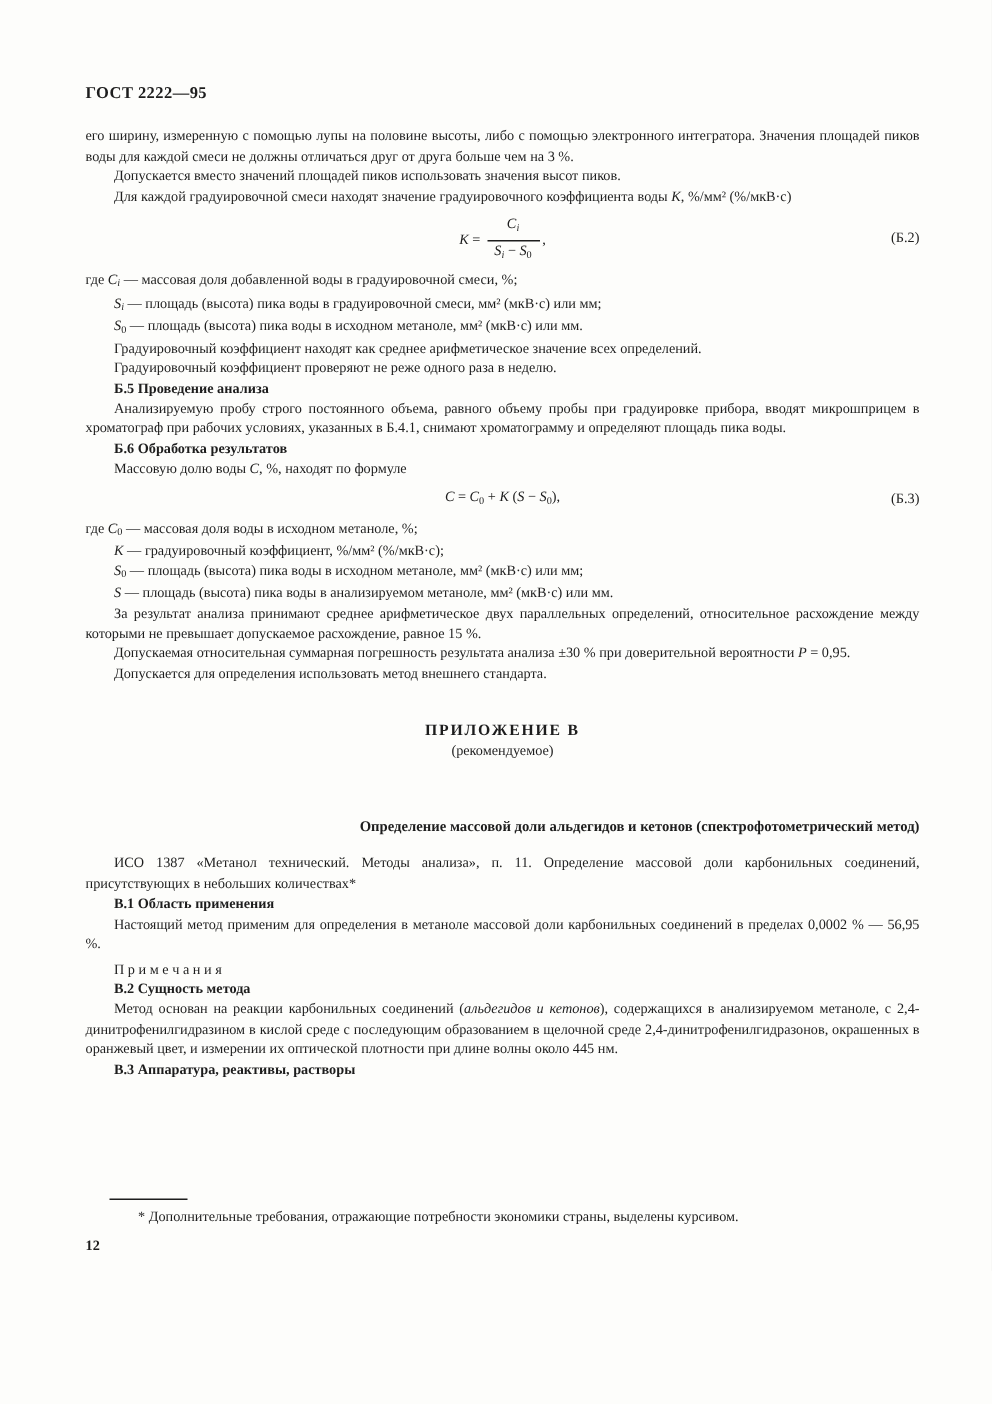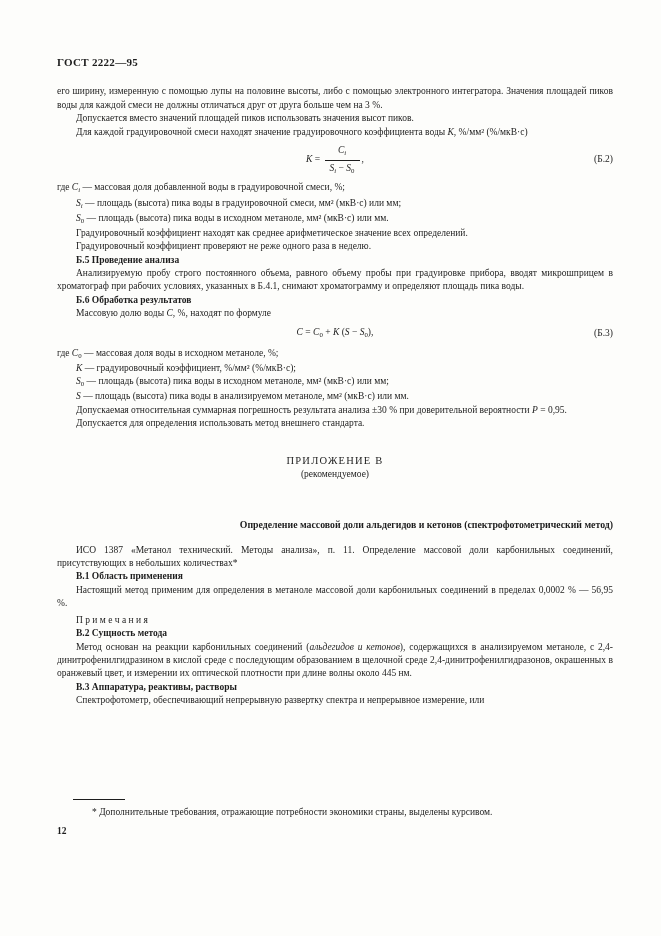--- a/index.html
+++ b/index.html
@@ -30,21 +30,21 @@
   .formula-row{
     position:relative;display:flex;align-items:center;
     margin:5px 0 5px 0;min-height:16px;
   }
   .formula-center{flex:1;text-align:center;font-style:normal;}
   .formula-label{position:absolute;right:0;top:50%;transform:translateY(-50%);text-align:center;}
   .frac{display:inline-block;vertical-align:middle;text-align:center;margin:0 2px;}
   .frac .num{display:block;padding:0 5px 1px 5px;line-height:12px;}
   .frac .den{display:block;border-top:1px solid #1d1d1d;padding:1px 5px 0 5px;line-height:12px;}
   .appendix-title{
-    margin-top:24px;font-size:10.5px;letter-spacing:1.2px;text-align:center;
+    margin-top:24px;font-size:10.5px;letter-spacing:1.2px;text-align:center;font-weight:bold;
   }
   .appendix-subtitle{text-align:center;}
   .appendix-heading{
     margin-top:37px;margin-bottom:12px;text-align:right;font-weight:bold;font-size:9.8px;
   }
   .notes-label{text-indent:19px;margin-top:3px;}
   .note{text-indent:19px;}
   .note-gap-after{margin-bottom:4px;}
   .footnote{
     position:absolute;left:73px;top:799px;width:556px;font-size:9.5px;line-height:13px;
@@ -88,40 +88,40 @@
     <div class="formula-row">
       <div class="formula-center"><span class="seg-i">C</span><span> = </span><span class="seg-i">C</span><span class="seg-sub">0</span><span> + </span><span class="seg-i">K</span><span> (</span><span class="seg-i">S</span><span> − </span><span class="seg-i">S</span><span class="seg-sub">0</span><span>),</span></div>
       <span class="formula-label">(Б.3)</span>
     </div>
 
     <p class="def def-first"><span>где </span><span class="seg-i">C</span><span class="seg-sub">0</span><span> — массовая доля воды в исходном метаноле, %;</span></p>
     <p class="def"><span class="seg-i">K</span><span> — градуировочный коэффициент, %/мм² (%/мкВ·с);</span></p>
     <p class="def"><span class="seg-i">S</span><span class="seg-sub">0</span><span> — площадь (высота) пика воды в исходном метаноле, мм² (мкВ·с) или мм;</span></p>
     <p class="def"><span class="seg-i">S</span><span> — площадь (высота) пика воды в анализируемом метаноле, мм² (мкВ·с) или мм.</span></p>
 
+    <p class="indent"><span>За результат анализа принимают среднее арифметическое двух параллельных определений, относительное расхождение между которыми не превышает допускаемое расхождение, равное 15 %.</span></p>
     <p class="indent"><span>Допускаемая относительная суммарная погрешность результата анализа ±30 % при доверительной вероятности </span><span class="seg-i">P</span><span> = 0,95.</span></p>
     <p class="indent"><span>Допускается для определения использовать метод внешнего стандарта.</span></p>
 
     <p class="appendix-title">ПРИЛОЖЕНИЕ В</p>
     <p class="appendix-subtitle">(рекомендуемое)</p>
 
     <p class="appendix-heading">Определение массовой доли альдегидов и кетонов (спектрофотометрический метод)</p>
 
     <p class="indent"><span>ИСО 1387 «Метанол технический. Методы анализа», п. 11. Определение массовой доли карбонильных соединений, присутствующих в небольших количествах*</span></p>
 
     <p class="indent bold">В.1 Область применения</p>
     <p class="indent"><span>Настоящий метод применим для определения в метаноле массовой доли карбонильных соединений в пределах 0,0002 % — 56,95 %.</span></p>
 
     <p class="notes-label">П р и м е ч а н и я</p>
 
     <p class="indent bold">В.2 Сущность метода</p>
     <p class="indent"><span>Метод основан на реакции карбонильных соединений (</span><span class="seg-i">альдегидов и кетонов</span><span>), содержащихся в анализируемом метаноле, с 2,4-динитрофенилгидразином в кислой среде с последующим образованием в щелочной среде 2,4-динитрофенилгидразонов, окрашенных в оранжевый цвет, и измерении их оптической плотности при длине волны около 445 нм.</span></p>
 
     <p class="indent bold">В.3 Аппаратура, реактивы, растворы</p>
-    <p class="indent"><span>Спектрофотометр, обеспечивающий непрерывную развертку спектра и непрерывное измерение, или</span></p>
 
   </div>
 
   <div class="footnote">
     <div class="footnote-rule"></div>
     <p class="footnote-text">* Дополнительные требования, отражающие потребности экономики страны, выделены курсивом.</p>
   </div>
 
   <div class="page-number">12</div>
 </div>

